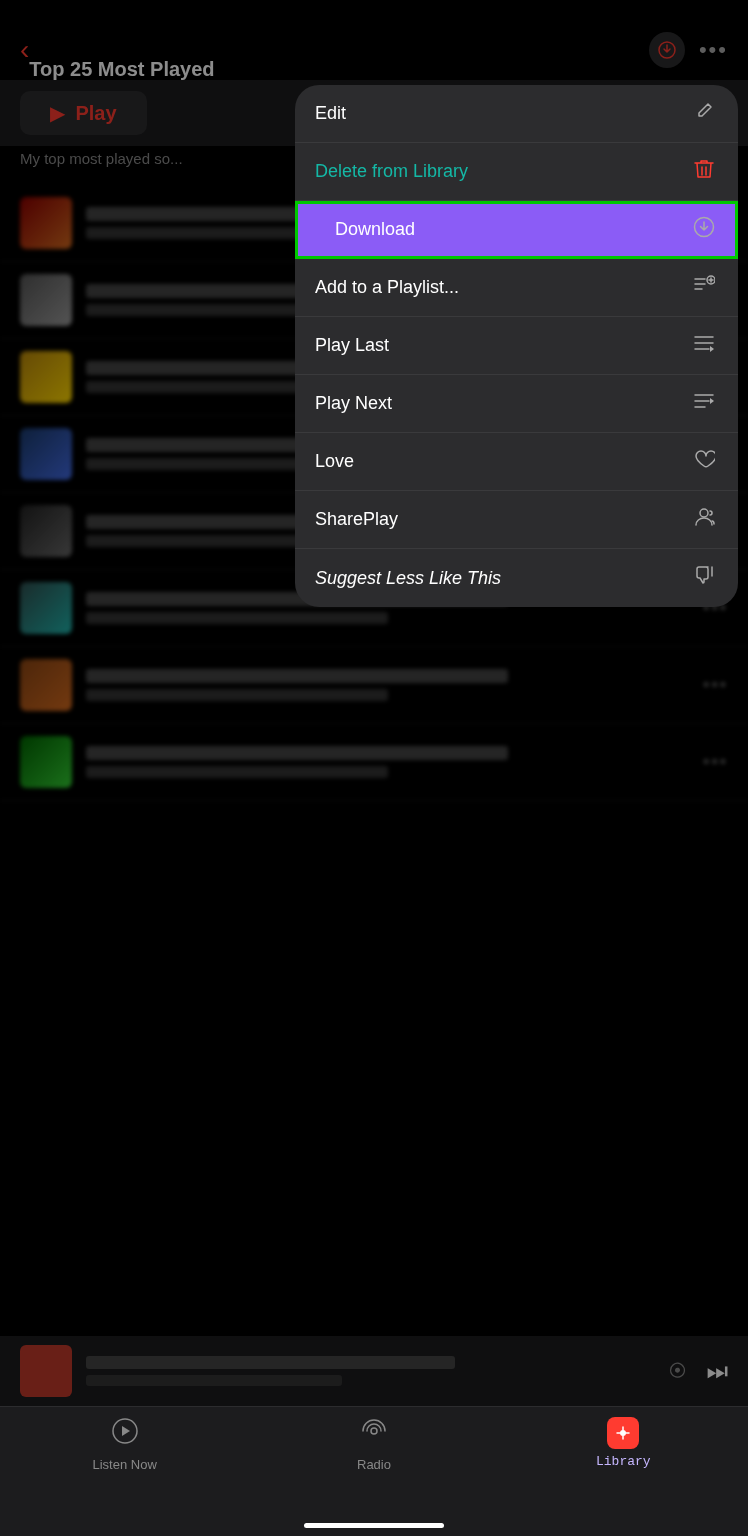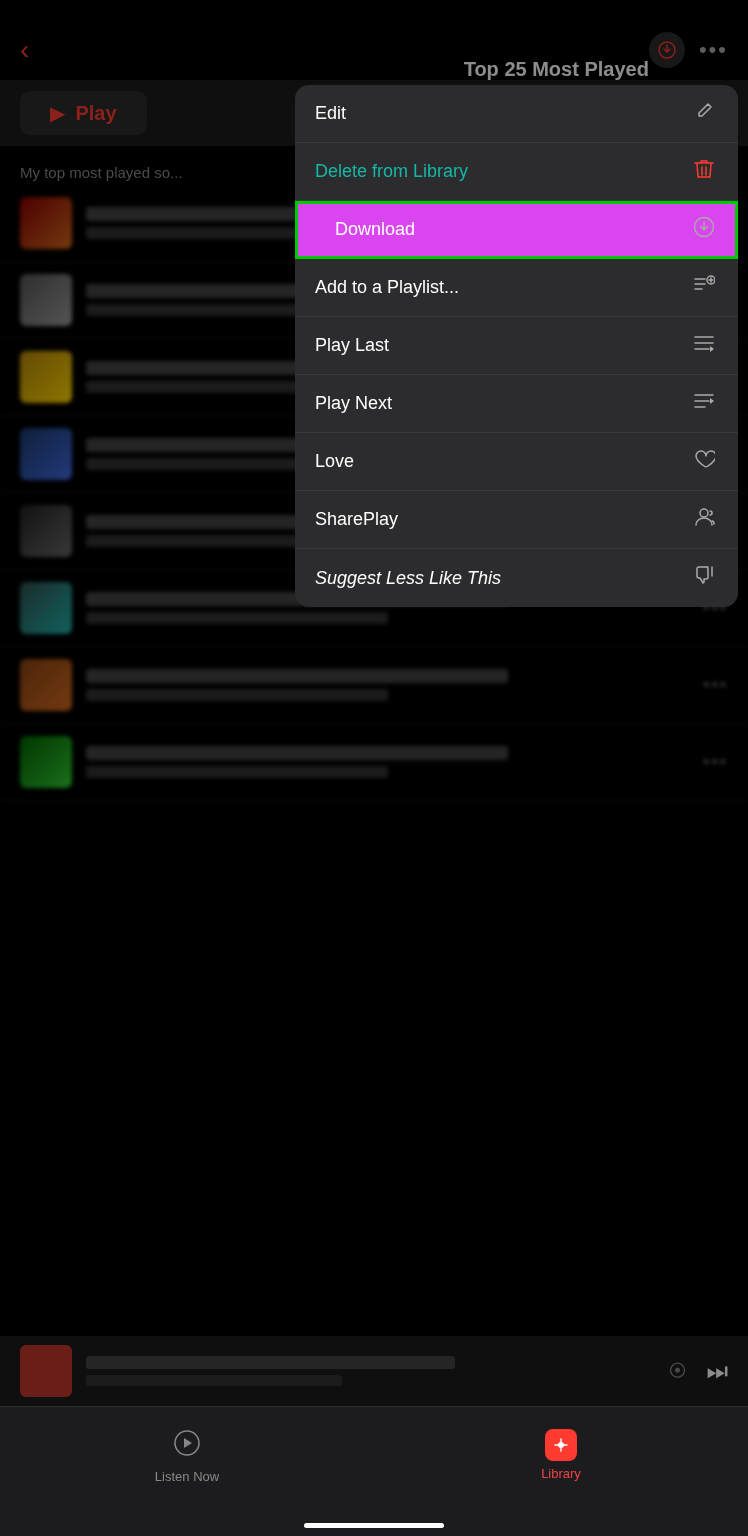--- a/index.html
+++ b/index.html
@@ -37,21 +37,21 @@
     .back-btn {
       color: #FF3B30;
       font-size: 28px;
       cursor: pointer;
     }
     .top-title {
       color: #fff;
       font-size: 20px;
       font-weight: 700;
       flex: 1;
-      text-align: right;
+      text-align: left;
       margin-top: 38px;
     }
     .top-actions {
       display: flex;
       gap: 14px;
       align-items: center;
     }
     .download-circle {
       width: 36px; height: 36px;
       background: #2c2c2e;
@@ -93,21 +93,21 @@
     .play-label {
       color: #FF3B30;
       font-size: 20px;
       font-weight: 600;
     }
 
     
     .subtitle-row {
       position: absolute;
       top: 146px; left: 0; right: 300px;
-      padding: 18px 20px;
+      padding: 4px 20px;
       z-index: 1;
     }
     .subtitle-text {
       color: #888;
       font-size: 15px;
     }
 
     
     .tracklist-bg {
       position: absolute;
@@ -163,41 +163,41 @@
       z-index: 5;
     }
 
     
     .context-menu {
       position: absolute;
       top: 85px;
       left: 295px;
       right: 10px;
       background: #2c2c2e;
-      border-radius: 14px;
+      border-radius: 24px;
       z-index: 10;
       overflow: hidden;
     }
     .menu-item {
       display: flex;
       align-items: center;
       justify-content: space-between;
       padding: 0 20px;
       height: 58px;
       cursor: pointer;
       border-bottom: 1px solid #3a3a3c;
     }
     .menu-item:last-child {
       border-bottom: none;
       font-style: italic;
     }
     .menu-item.highlighted {
       outline: 3px solid #00C800;
       outline-offset: -3px;
-      background: #d946ef;
+      background: #8b5cf6;
       padding-left: 40px;
     }
     .menu-item-label {
       font-size: 18px;
       color: #fff;
       font-weight: 400;
     }
     .menu-item-label.red {
       color: #14b8a6;
     }
@@ -266,41 +266,42 @@
 
     
     .tab-bar {
       position: absolute;
       bottom: 0; left: 0; right: 0;
       height: 130px;
       background: #1c1c1e;
       border-top: 1px solid #2c2c2e;
       display: flex;
       align-items: flex-start;
-      padding-top: 22px;
+      padding-top: 10px;
       z-index: 10;
     }
     .tab-item {
       flex: 1;
       display: flex;
       flex-direction: column;
       align-items: center;
       gap: 5px;
       cursor: pointer;
     }
     .tab-icon {
       font-size: 26px;
       color: #888;
     }
     .tab-label {
       font-size: 13px;
       color: #888;
     }
     .tab-label.active {
-      color: #ef4444;
+      color: #c4b5fd;
+      font-family: Liberation Mono, monospace;
     }
 
     
     .library-icon-wrap {
       width: 32px; height: 32px;
       background: #FF3B30;
       border-radius: 8px;
       display: flex;
       align-items: center;
       justify-content: center;
@@ -538,20 +539,30 @@
   <div class="tab-item">
     <span class="tab-icon">
       <svg width="28" height="28" viewBox="0 0 28 28" fill="none">
         <circle cx="14" cy="14" r="12" stroke="#888" stroke-width="1.5" fill="none"></circle>
         <path d="M11 9l8 5-8 5V9z" fill="#888"></path>
       </svg>
     </span>
     <span class="tab-label">Listen Now</span>
   </div>
   <div class="tab-item">
+    <span class="tab-icon">
+      <svg width="28" height="28" viewBox="0 0 28 28" fill="none">
+        <circle cx="14" cy="14" r="3" stroke="#888" stroke-width="1.5" fill="none"></circle>
+        <path d="M7 14c0-3.9 3.1-7 7-7s7 3.1 7 7" stroke="#888" stroke-width="1.5" stroke-linecap="round" fill="none"></path>
+        <path d="M3 14c0-6.1 4.9-11 11-11s11 4.9 11 11" stroke="#888" stroke-width="1.5" stroke-linecap="round" fill="none"></path>
+      </svg>
+    </span>
+    <span class="tab-label">Radio</span>
+  </div>
+  <div class="tab-item">
     <div class="library-icon-wrap">
       <svg width="18" height="18" viewBox="0 0 18 18" fill="none">
         <circle cx="9" cy="9" r="3" fill="#fff"></circle>
         <path d="M9 3v3M9 12v3M3 9h3M12 9h3" stroke="#fff" stroke-width="1.5" stroke-linecap="round"></path>
       </svg>
     </div>
     <span class="tab-label active">Library</span>
   </div>
 </div>
 

